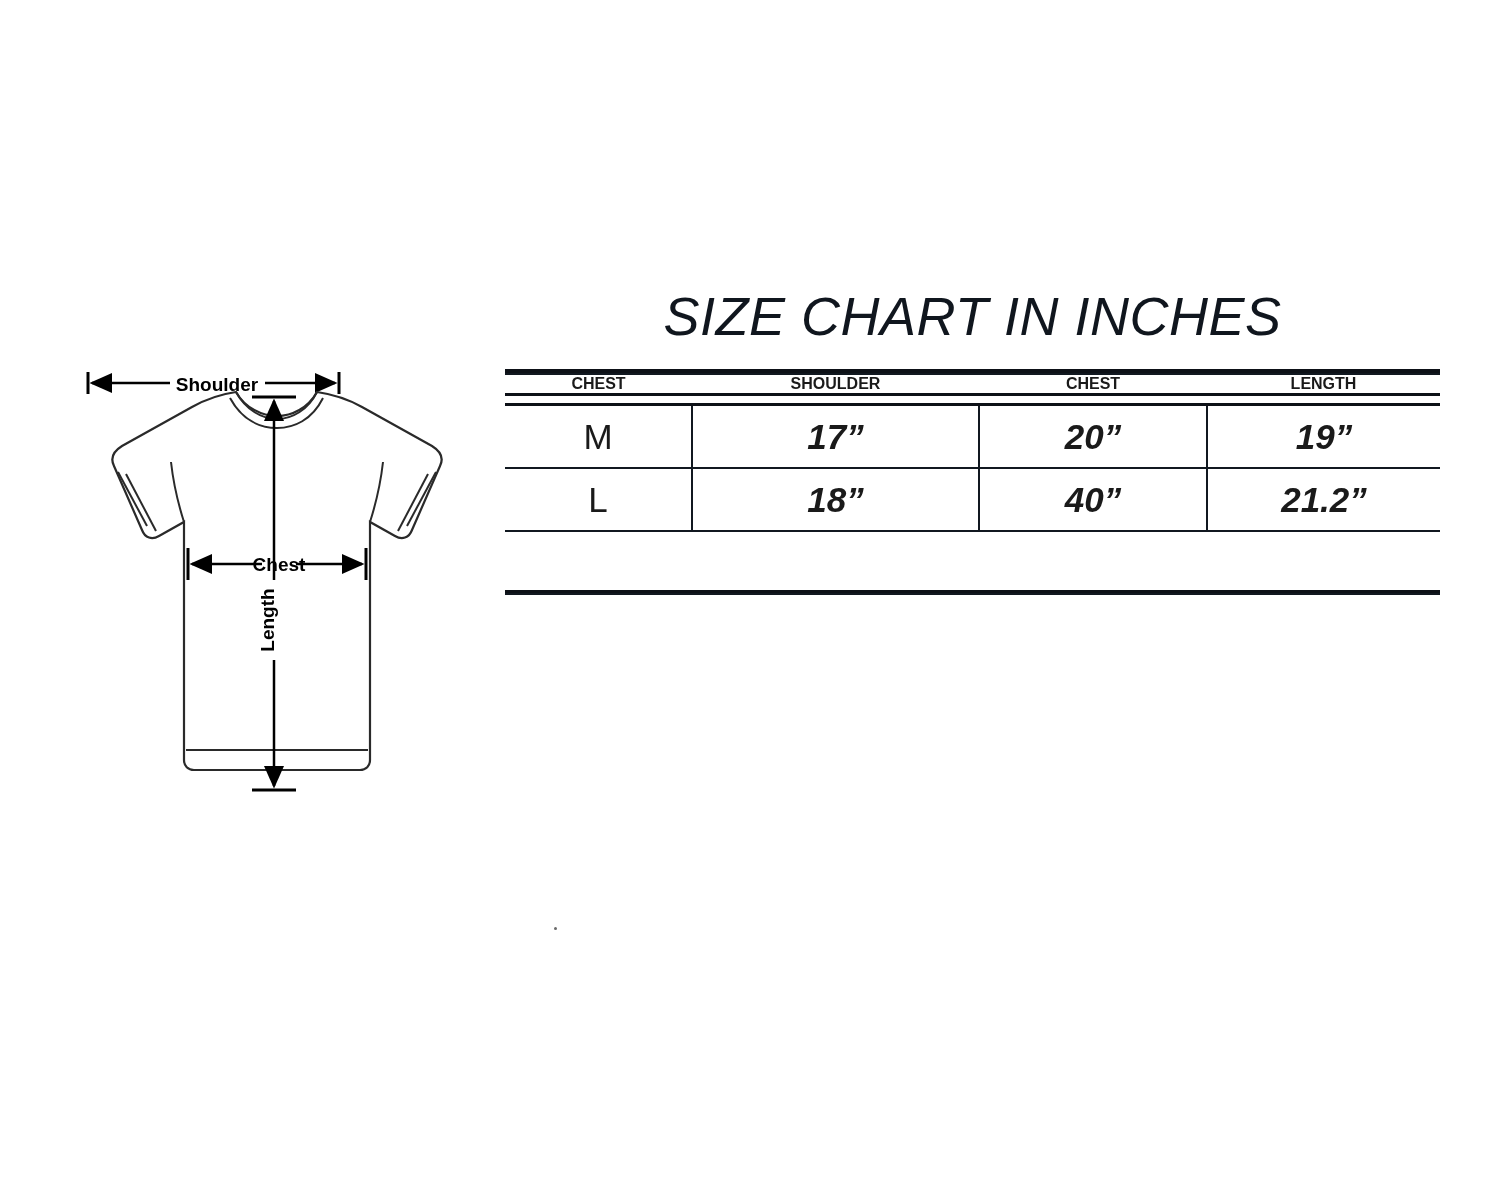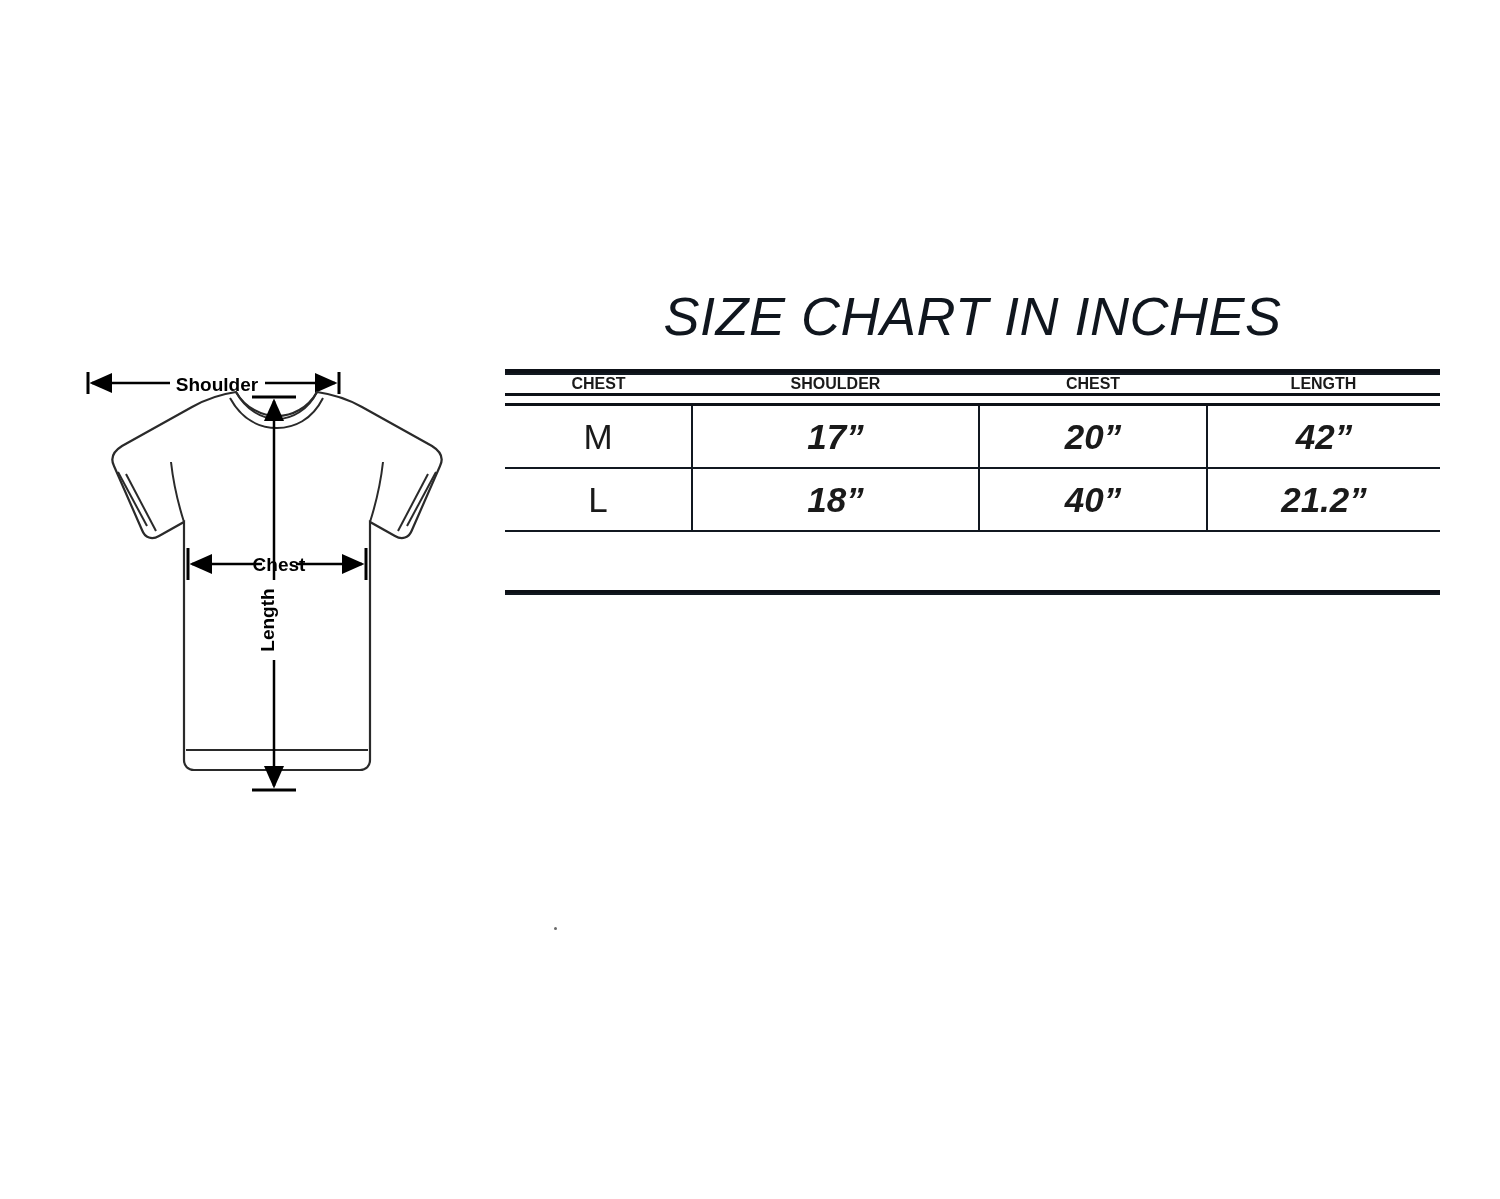--- a/index.html
+++ b/index.html
@@ -211,21 +211,21 @@
         <th>LENGTH</th>
       </tr>
       <tr class="rule-double">
         <td colspan="4"></td>
       </tr>
 
       <tr>
         <td class="size-cell">M</td>
         <td class="val-cell">17”</td>
         <td class="val-cell">20”</td>
-        <td class="val-cell last">42”</td>
+        <td class="val-cell last">19”</td>
       </tr>
       <tr>
         <td class="size-cell">L</td>
         <td class="val-cell">18”</td>
         <td class="val-cell">40”</td>
         <td class="val-cell last">21.2”</td>
       </tr>
 
       <tr class="trailer">
         <td class="size-cell"></td>

